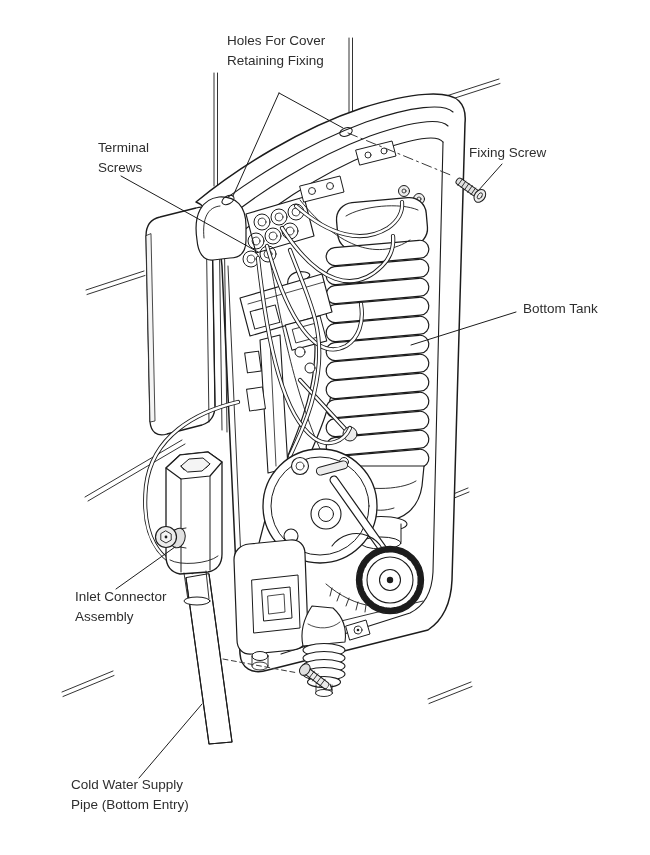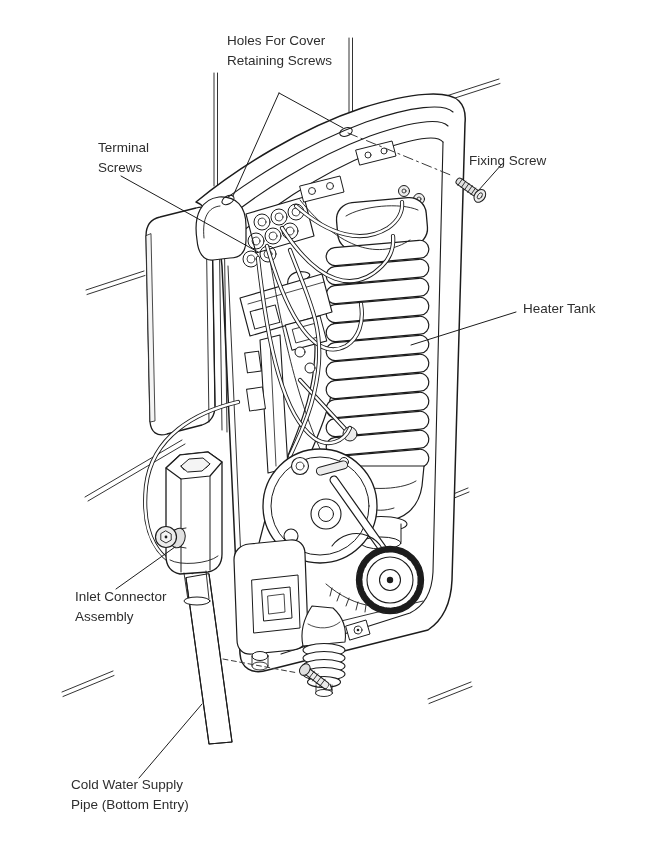--- a/index.html
+++ b/index.html
@@ -15,21 +15,21 @@
   .lead{stroke:#3a3a3a;stroke-width:1;fill:none}
   .dash{stroke-dasharray:5 3.5}
   .dashdot{stroke-dasharray:10 4 2 4}
   .tubeO{stroke:#1c1c1c;stroke-width:4.2}
   .tubeI{stroke:#fff;stroke-width:2.4}
   .teeth{stroke-width:6;stroke-dasharray:3.2 2.9}
   .lbl{position:absolute;font-size:13.5px;line-height:1.45;color:#2e2e2e;white-space:nowrap;}
   .lbl span{display:block;}
   #lbl-holes{left:227px;top:31px}
   #lbl-terminal{left:98px;top:138px}
-  #lbl-fixing{left:469px;top:151px}
+  #lbl-fixing{left:469px;top:143px}
   #lbl-heater{left:523px;top:299px}
   #lbl-inlet{left:75px;top:587px}
   #lbl-cold{left:71px;top:775px}
 </style>
 </head>
 <body>
 
 <div id="page">
 
 <svg id="art" width="650" height="855" viewBox="0 0 650 855">
@@ -274,31 +274,31 @@
     <path d="M121,176 L258,252"></path>
     <path d="M502,164 L478,191"></path>
     <path d="M516,312 L411,345"></path>
     <path d="M116,589 L175,547"></path>
     <path d="M139,778 L202,704"></path>
   </g>
 </svg>
 
 <div class="lbl" id="lbl-holes">
   <span>Holes For Cover</span>
-  <span>Retaining Screws</span>
+  <span>Retaining Fixing</span>
 </div>
 <div class="lbl" id="lbl-terminal">
   <span>Terminal</span>
   <span>Screws</span>
 </div>
 <div class="lbl" id="lbl-fixing">
   <span>Fixing Screw</span>
 </div>
 <div class="lbl" id="lbl-heater">
-  <span>Heater Tank</span>
+  <span>Bottom Tank</span>
 </div>
 <div class="lbl" id="lbl-inlet">
   <span>Inlet Connector</span>
   <span>Assembly</span>
 </div>
 <div class="lbl" id="lbl-cold">
   <span>Cold Water Supply</span>
   <span>Pipe (Bottom Entry)</span>
 </div>
 

